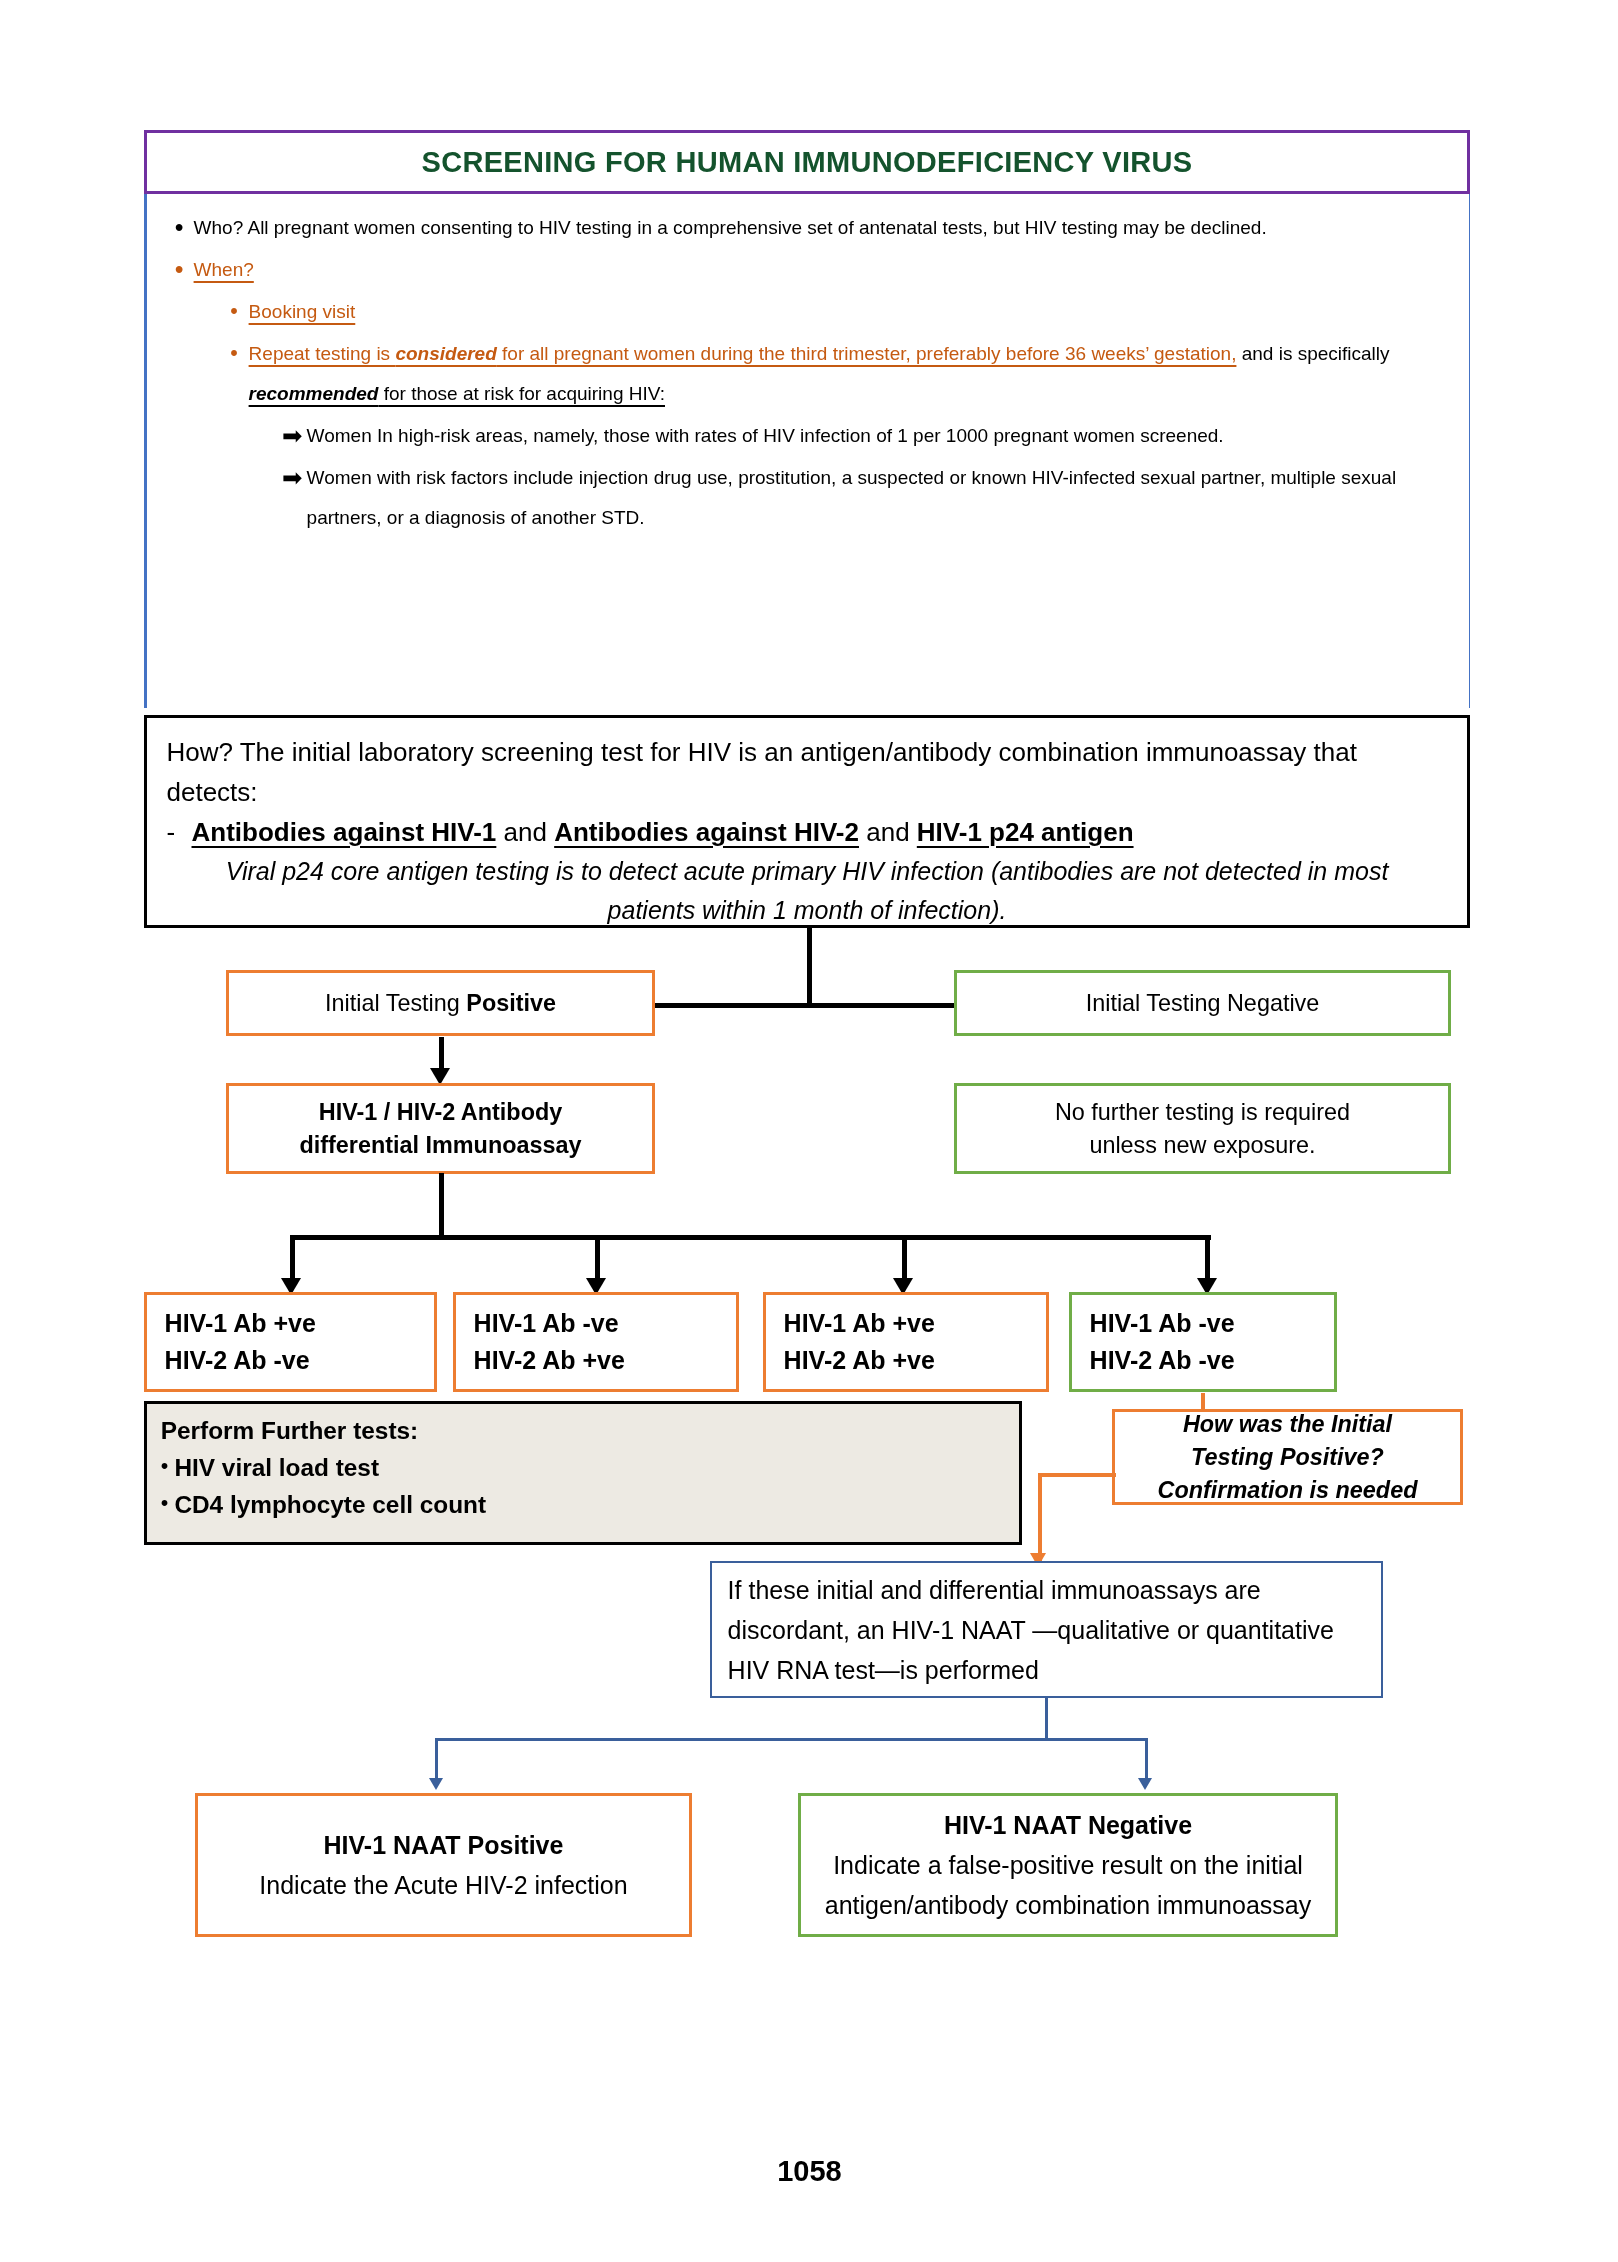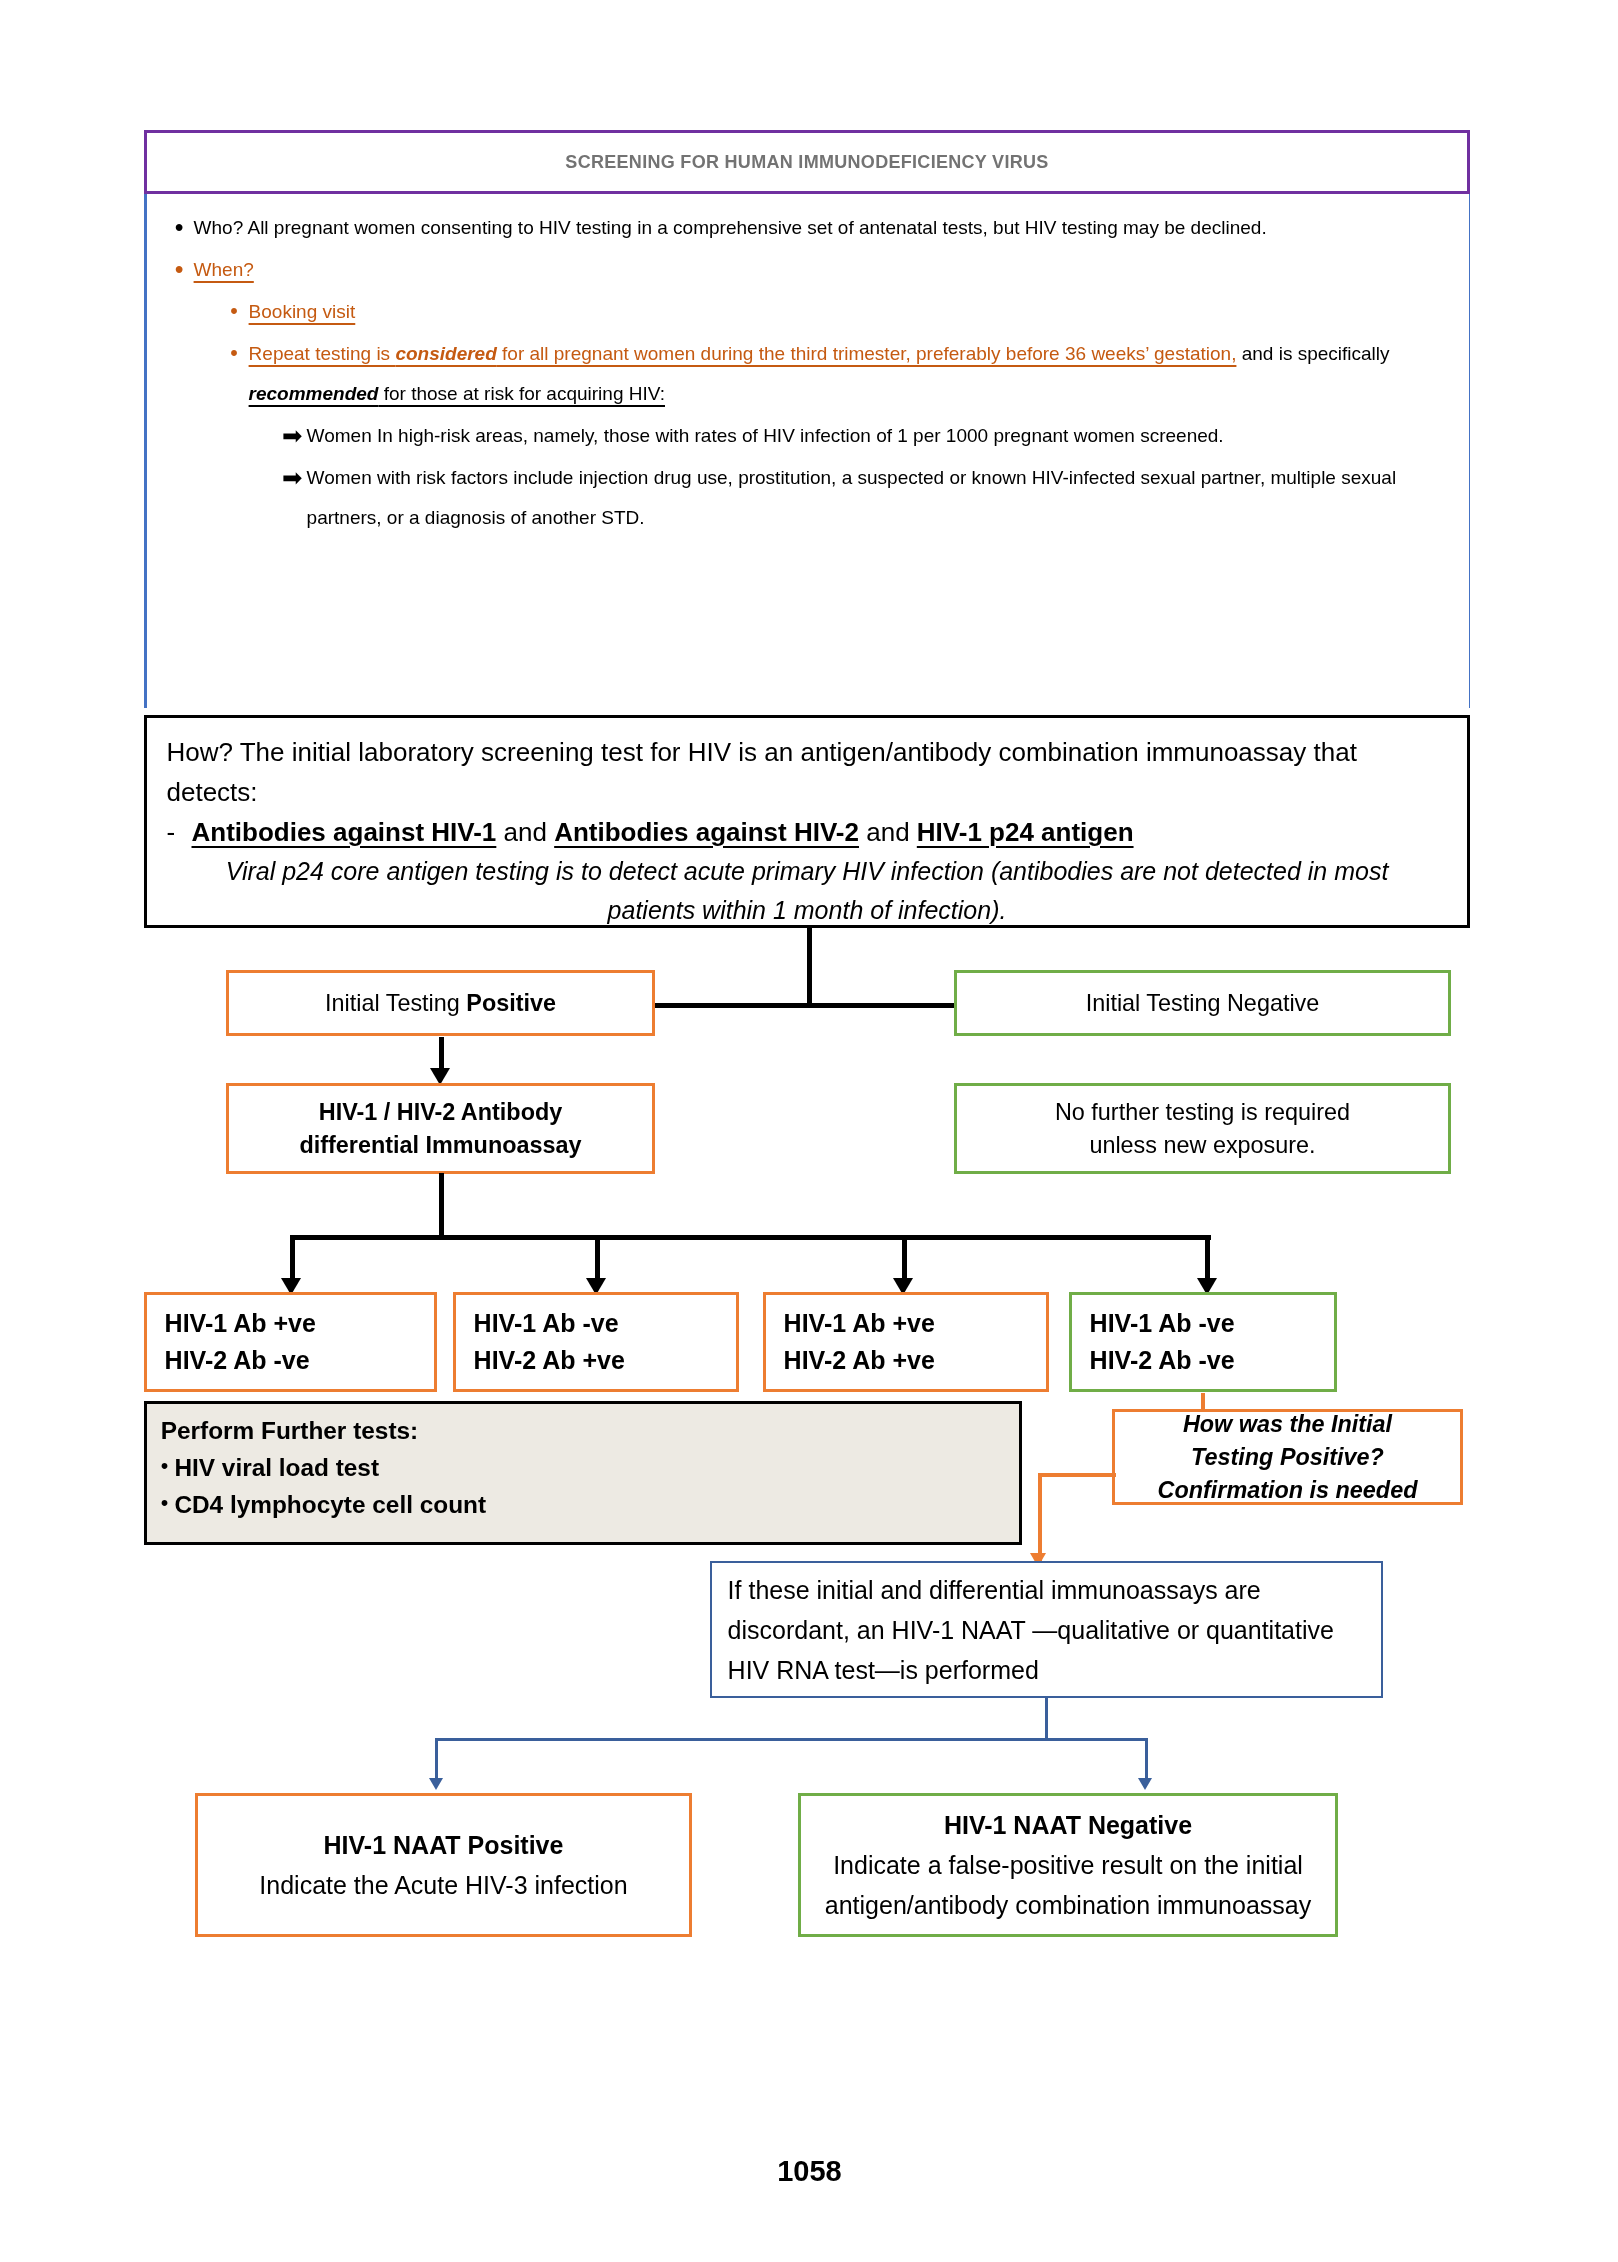--- a/index.html
+++ b/index.html
@@ -14,21 +14,21 @@
   .page{position:absolute;left:0;top:0;width:1619px;height:2263px;}
 
   
   .title-box{
     position:absolute;left:144px;top:130px;width:1326px;height:64px;
     border:3.9px solid #7030A0;
     box-sizing:border-box;
     display:flex;align-items:center;justify-content:center;
   }
   .title-text{
-    color:#737373;font-weight:bold;font-size:18px;letter-spacing:0.3px;
+    color:#14532d;font-weight:bold;font-size:29px;letter-spacing:0.3px;
   }
 
   
   .who-panel{
     position:absolute;left:144px;top:194px;width:1326px;height:514px;
     border-left:3.9px solid #4472C4;
     border-right:1px solid #4472C4;
     box-sizing:border-box;
     padding:13.7px 17.6px 0 17.6px;
   }
@@ -247,21 +247,21 @@
   <div class="vline-blue" style="left:1045px;top:1698px;height:42px;"></div>
   <div class="hline-blue" style="left:435px;top:1738px;width:712px;"></div>
   <div class="vline-blue" style="left:435px;top:1738px;height:46px;"></div>
   <div class="vline-blue" style="left:1145px;top:1738px;height:46px;"></div>
   <div class="ah-down-blue" style="left:429px;top:1778px;"></div>
   <div class="ah-down-blue" style="left:1138px;top:1778px;"></div>
 
   <div class="fbox orange-b" style="left:195px;top:1793px;width:497px;height:144px;">
     <div class="inner" style="font-size:25px;line-height:40px;">
       <b>HIV-1 NAAT Positive</b><br>
-      <span>Indicate the Acute HIV-3 infection</span>
+      <span>Indicate the Acute HIV-2 infection</span>
     </div>
   </div>
 
   <div class="fbox green-b" style="left:798px;top:1793px;width:540px;height:144px;">
     <div class="inner" style="font-size:25px;line-height:40px;">
       <b>HIV-1 NAAT Negative</b><br>
       <span>Indicate a false-positive result on the initial antigen/antibody combination immunoassay</span>
     </div>
   </div>
 

